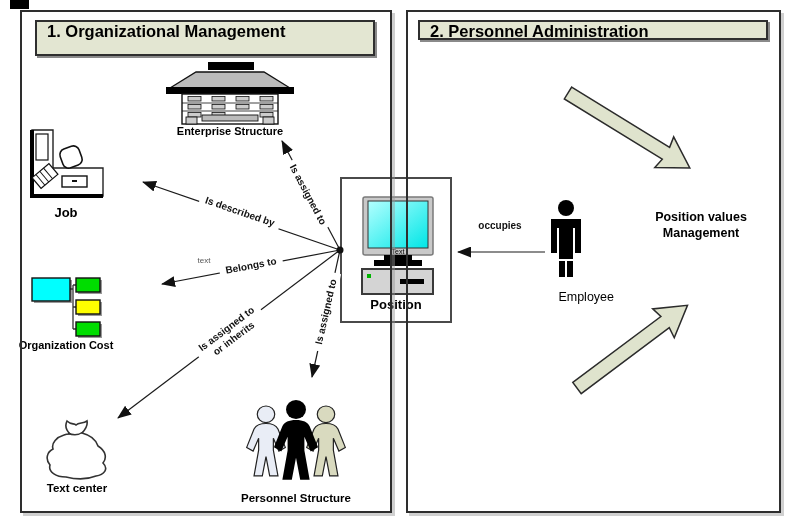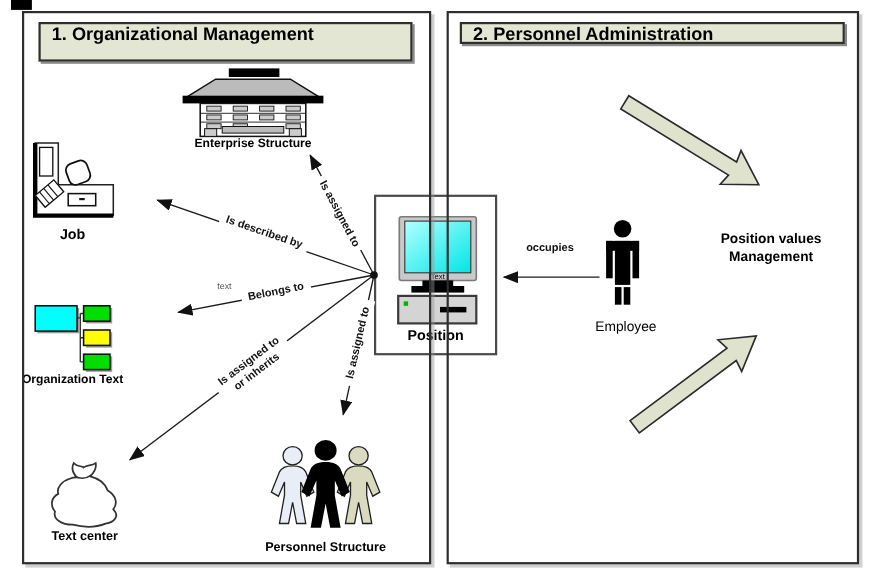--- a/index.html
+++ b/index.html
@@ -36,21 +36,21 @@
   #lbl-costcenter { left:191px; top:322px; width:78px; transform:rotate(-37deg); }
   #lbl-personnel  { left:286px; top:306px; width:80px; transform:rotate(-77deg); }
   #lbl-occupies   { left:456px; top:220px; width:88px; background:transparent; }
   .rel-line2 { display:block; }
 
   #default-values { position:absolute; left:626px; top:209px; width:150px; z-index:5;
                     text-align:center; font-weight:bold; font-size:12.5px; line-height:1.3; color:#000; }
   #default-values span { display:block; }
 
   #employee-label { position:absolute; left:524px; top:290px; width:90px; z-index:5;
-                    text-align:center; font-size:12.5px; color:#000; }
+                    text-align:right; font-size:12.5px; color:#000; }
   #position-label { position:absolute; left:340px; top:297px; width:112px; z-index:5;
                     text-align:center; font-weight:bold; font-size:13px; color:#000; }
 
   #corner-chip { position:absolute; left:10px; top:0; width:19px; height:9px; background:#000; z-index:1; }
 </style>
 </head>
 <body>
 
 <div id="canvas">
 
@@ -114,21 +114,21 @@
     <rect x="6" y="6" width="38" height="23" fill="#999"></rect>
     <rect x="50" y="6" width="24" height="14" fill="#999"></rect>
     <rect x="50" y="28" width="24" height="14" fill="#999"></rect>
     <rect x="50" y="50" width="24" height="14" fill="#999"></rect>
     <path d="M42,15 L45,15 M45,11 L45,55 M45,11 L48,11 M45,33 L48,33 M45,55 L48,55" stroke="#333" stroke-width="1.3" fill="none"></path>
     <rect x="4" y="4" width="38" height="23" stroke="#111" stroke-width="1.4" fill="#00ffff"></rect>
     <rect x="48" y="4" width="24" height="14" stroke="#111" stroke-width="1.4" fill="#00dd00"></rect>
     <rect x="48" y="26" width="24" height="14" stroke="#111" stroke-width="1.4" fill="#ffff00"></rect>
     <rect x="48" y="48" width="24" height="14" stroke="#111" stroke-width="1.4" fill="#00dd00"></rect>
   </svg>
-  <div class="node-label" style="left:8px; top:339px; width:116px;">Organization Text</div>
+  <div class="node-label" style="left:8px; top:339px; width:116px;">Organization Cost</div>
 
   <svg class="icon-svg" style="left:38px; top:418px;" width="78" height="64" viewBox="0 0 78 64">
     <path d="M32,16 C28,12 27,7 29,3 C33,7 36,5 38,7 C41,4 45,6 49,3 C50,8 47,12 44,15
              C52,17 58,22 60,28 C68,33 69,40 65,45 C71,51 66,57 58,58 C48,62 36,61 28,59
              C18,59 10,54 12,47 C7,41 9,34 15,31 C13,25 19,19 26,17 C28,16 30,16 32,16 Z" fill="#fff" stroke="#333" stroke-width="1.6"></path>
     <path d="M30,15 Q38,19 45,14" fill="none" stroke="#333" stroke-width="1.4"></path>
   </svg>
   <div class="node-label" style="left:38px; top:482px; width:78px; font-size:11.5px;">Text center</div>
 
   <svg class="icon-svg" style="left:240px; top:396px;" width="112" height="94" viewBox="0 0 112 94">

